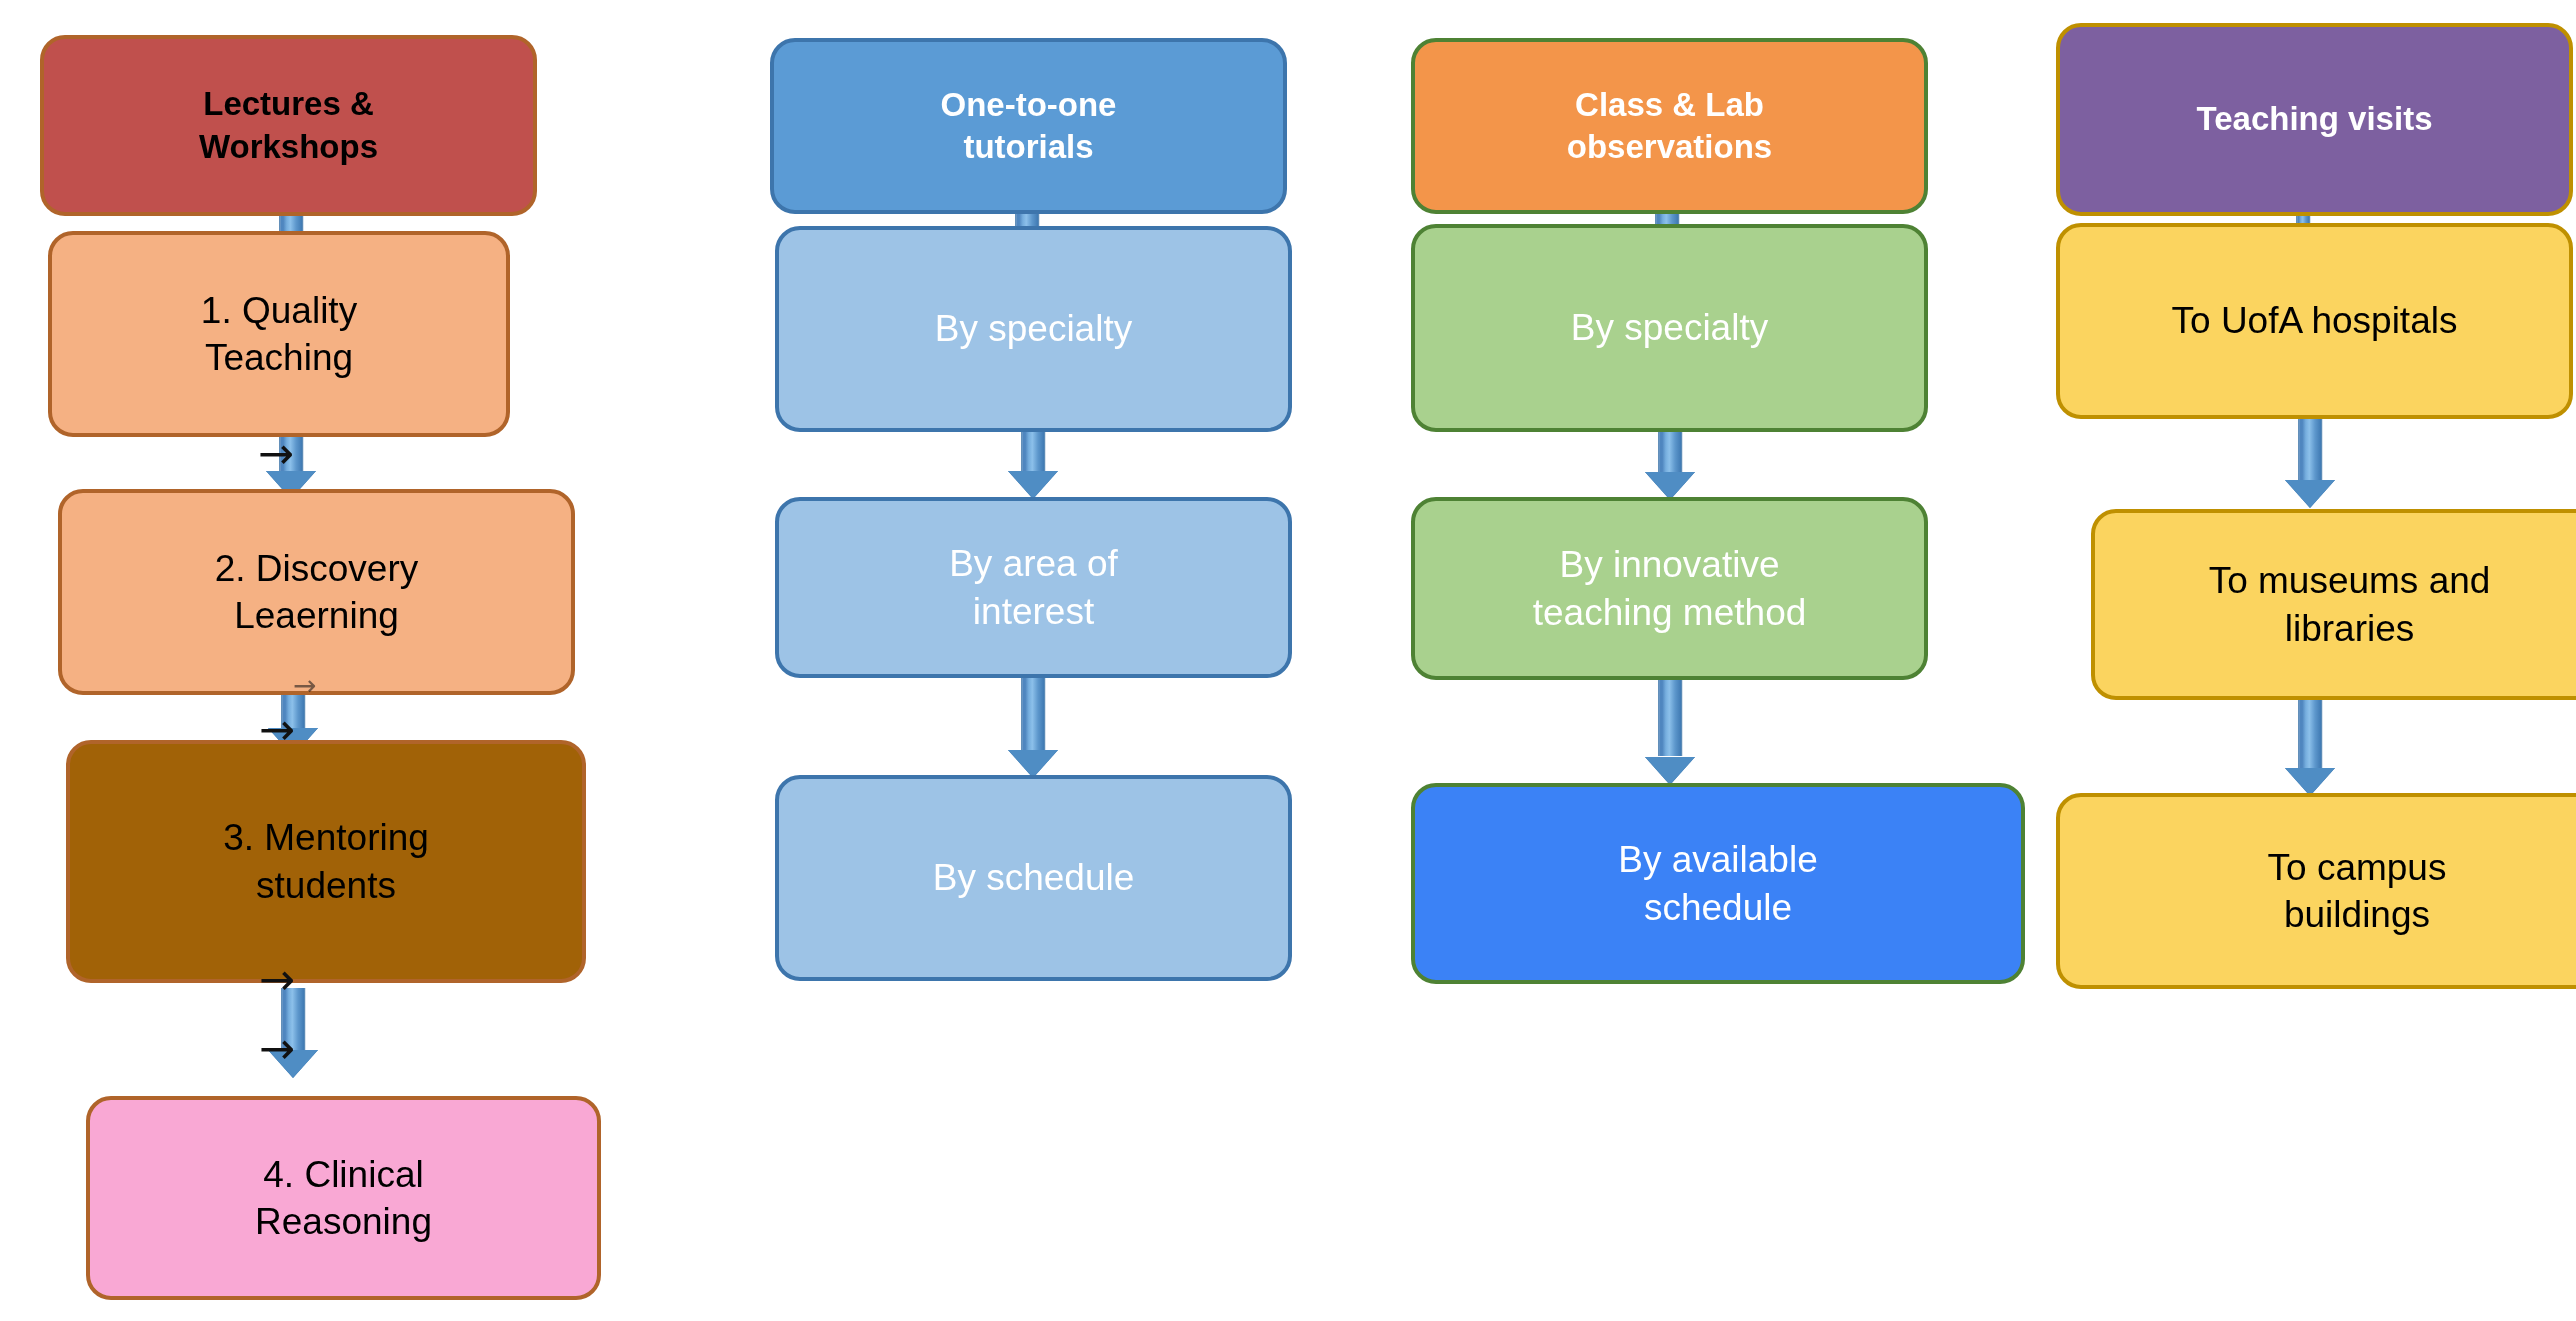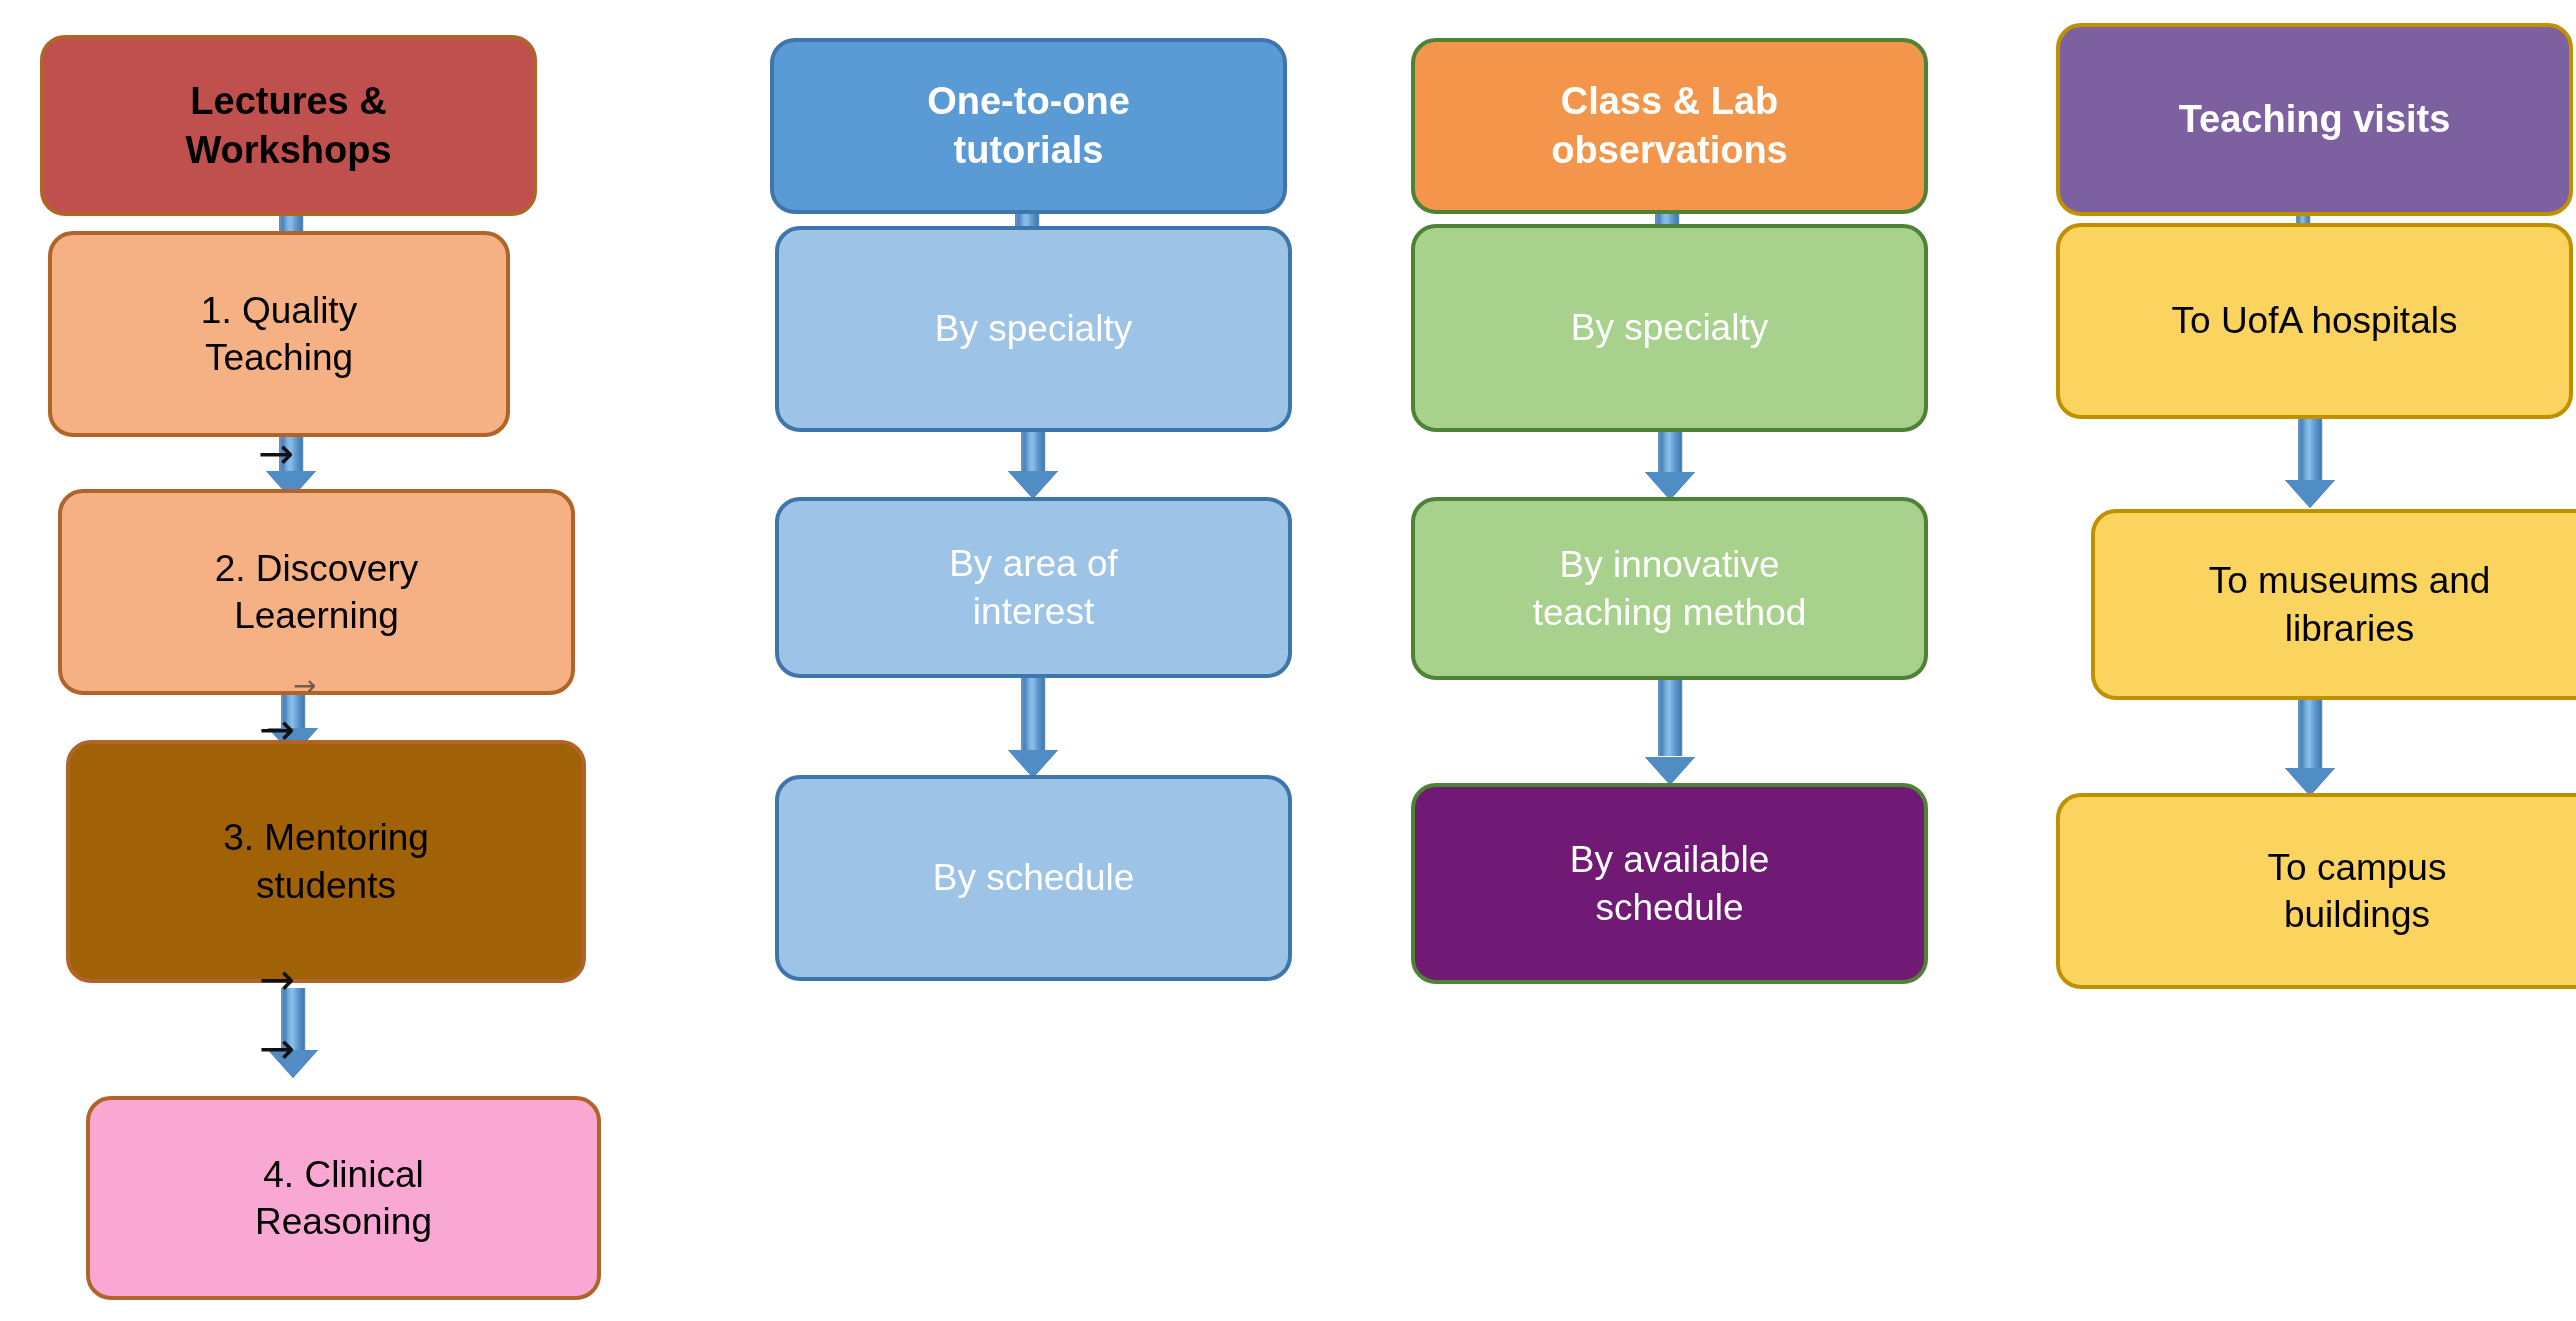--- a/index.html
+++ b/index.html
@@ -45,21 +45,21 @@
   .node .node-label {
     display: block;
     width: 100%;
     white-space: pre-line;
   }
 
   .node.header {
     font-weight: bold;
     border-width: 4.2px;
     border-style: solid;
-    font-size: 38px;
+    font-size: 33px;
   }
   .node.step {
     border-width: 4.2px;
     border-style: solid;
     font-size: 37px;
   }
 
   
   .arrow {
     position: absolute;
@@ -233,22 +233,22 @@
                 background:#a9d18e; border-color:#4e8234; color:#ffffff;">
       <span class="node-label">By innovative
 teaching method</span>
     </div>
 
     <div class="arrow" style="left:1645px; top:675px; width:50px; height:110px;">
       <div class="shaft" style="height:81px;"></div>
       <div class="head"></div>
     </div>
 
-    <div class="node step" style="left:1411px; top:783px; width:517px; height:201px;
-                background:#701a75; border-color:#4e8234; color:#ffffff;">
+    <div class="node step" style="left:1411px; top:783px; width:614px; height:201px;
+                background:#3b82f6; border-color:#4e8234; color:#ffffff;">
       <span class="node-label">By available
 schedule</span>
     </div>
   </div>
 
   <div class="column">
 
     <div class="arrow stub" style="left:2278px; top:171px; width:50px; height:78px;">
       <div class="shaft" style="height:78px; width:11.6px;"></div>
     </div>

